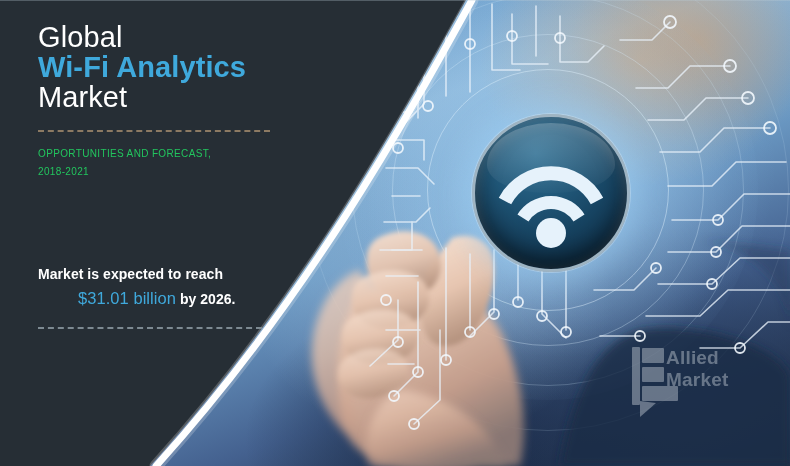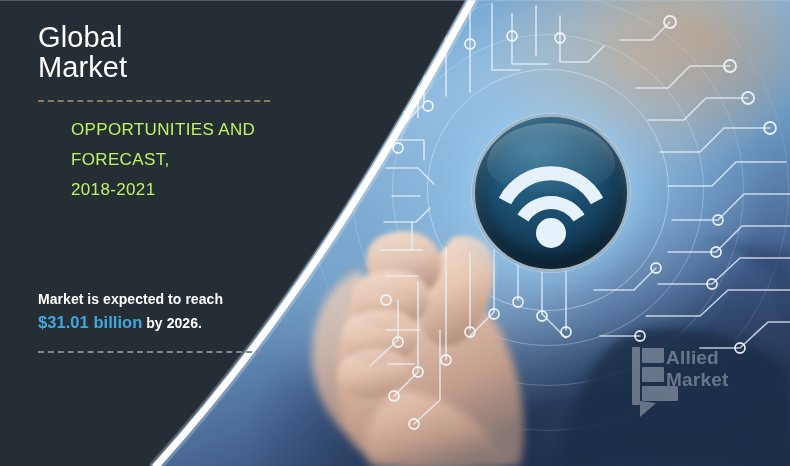--- a/index.html
+++ b/index.html
@@ -141,45 +141,45 @@
     width: 232px;
   }
   .divider.gray {
     border-top: 2px dashed #7d8a92;
     width: 224px;
     margin-top: 16px;
     margin-bottom: 14px;
   }
 
   .subtitle {
-    color: #bef264;
-    font-size: 17px;
+    color: #22c55e;
+    font-size: 10px;
     font-weight: 400;
     letter-spacing: 0.35px;
     line-height: 1.75;
-    margin-left: 33px;
   }
   .subtitle span { display: block; }
 
   .stat-block {
     margin-top: 84px;
   }
   .stat-line {
     display: block;
     color: #ffffff;
     font-size: 14px;
     font-weight: 700;
     line-height: 1.52;
     letter-spacing: 0.05px;
     white-space: nowrap;
   }
   .stat-line .big {
     color: #3fa9dc;
     font-size: 16.5px;
-    font-weight: 700;
+    font-weight: 400;
+    margin-left: 40px;
   }
   .cagr-line {
     display: block;
     color: #ffffff;
     font-size: 14.5px;
     font-weight: 700;
     line-height: 1.55;
     white-space: nowrap;
   }
   .cagr-line .big {
@@ -409,20 +409,21 @@
 
     <path d="M472 0 C 406 120, 306 300, 156 466" fill="none" stroke="#ffffff" stroke-width="7" stroke-linecap="round"></path>
     <path d="M472 0 C 406 120, 306 300, 156 466" fill="none" stroke="#ffffff" stroke-width="13" stroke-linecap="round" opacity="0.22"></path>
   </svg>
 
   <div class="left-panel">
     <div class="content">
 
       <div class="title-block">
         <span class="title-line">Global</span>
+        <span class="title-line accent">Wi-Fi Analytics</span>
         <span class="title-line">Market</span>
       </div>
 
       <div class="divider"></div>
 
       <div class="subtitle">
         <span>OPPORTUNITIES AND FORECAST,</span>
         <span>2018-2021</span>
       </div>
 

